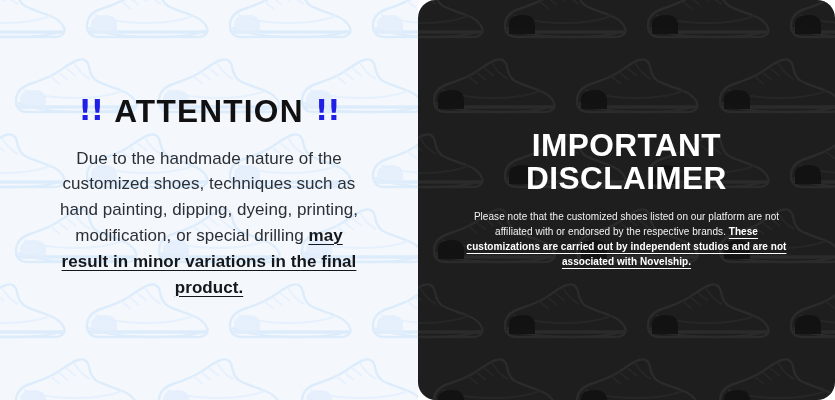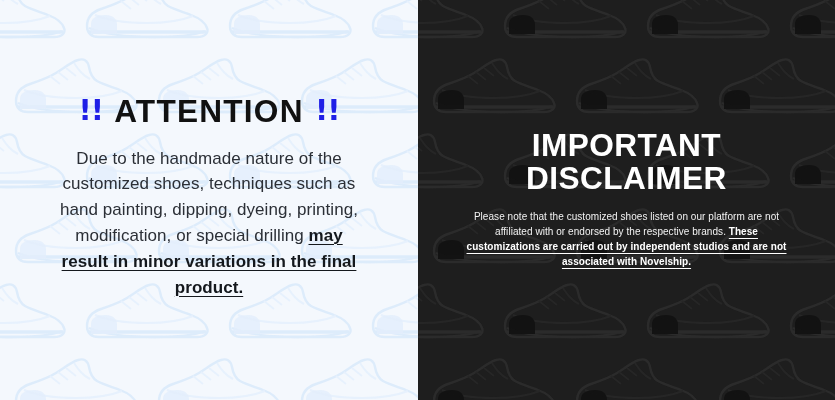--- a/index.html
+++ b/index.html
@@ -93,20 +93,21 @@
     color: #14181d;
     text-decoration: underline;
     text-underline-offset: 2.5px;
     text-decoration-thickness: 1.2px;
   }
 
   
   .panel-right {
     width: 417px;
     background: #1e1e1e;
+    border-radius: 18px;
   }
   .panel-right .panel-content {
     padding: 0 28px;
   }
 
   .disclaimer-heading {
     margin: 0 0 14px 0;
     text-align: center;
     color: #ffffff;
     font-size: 31px;

